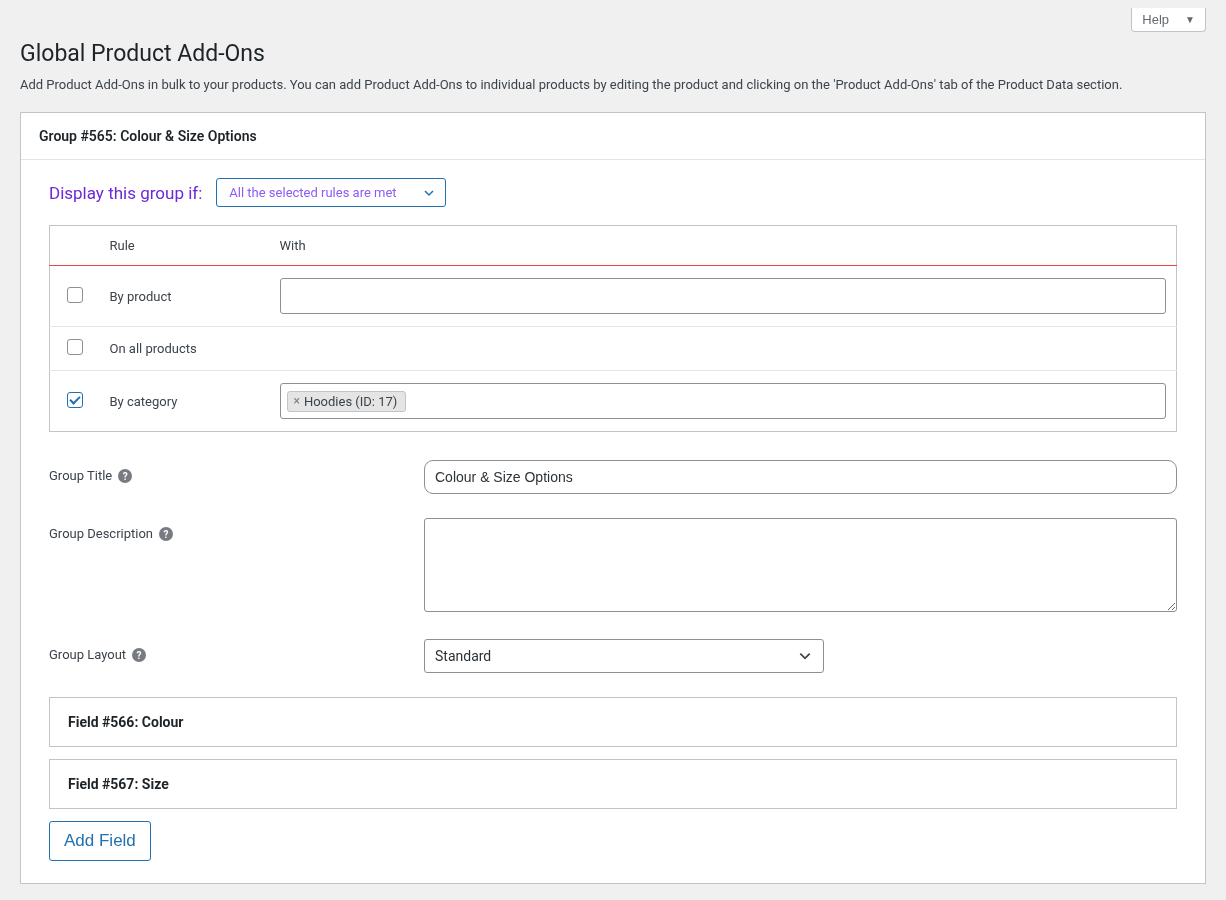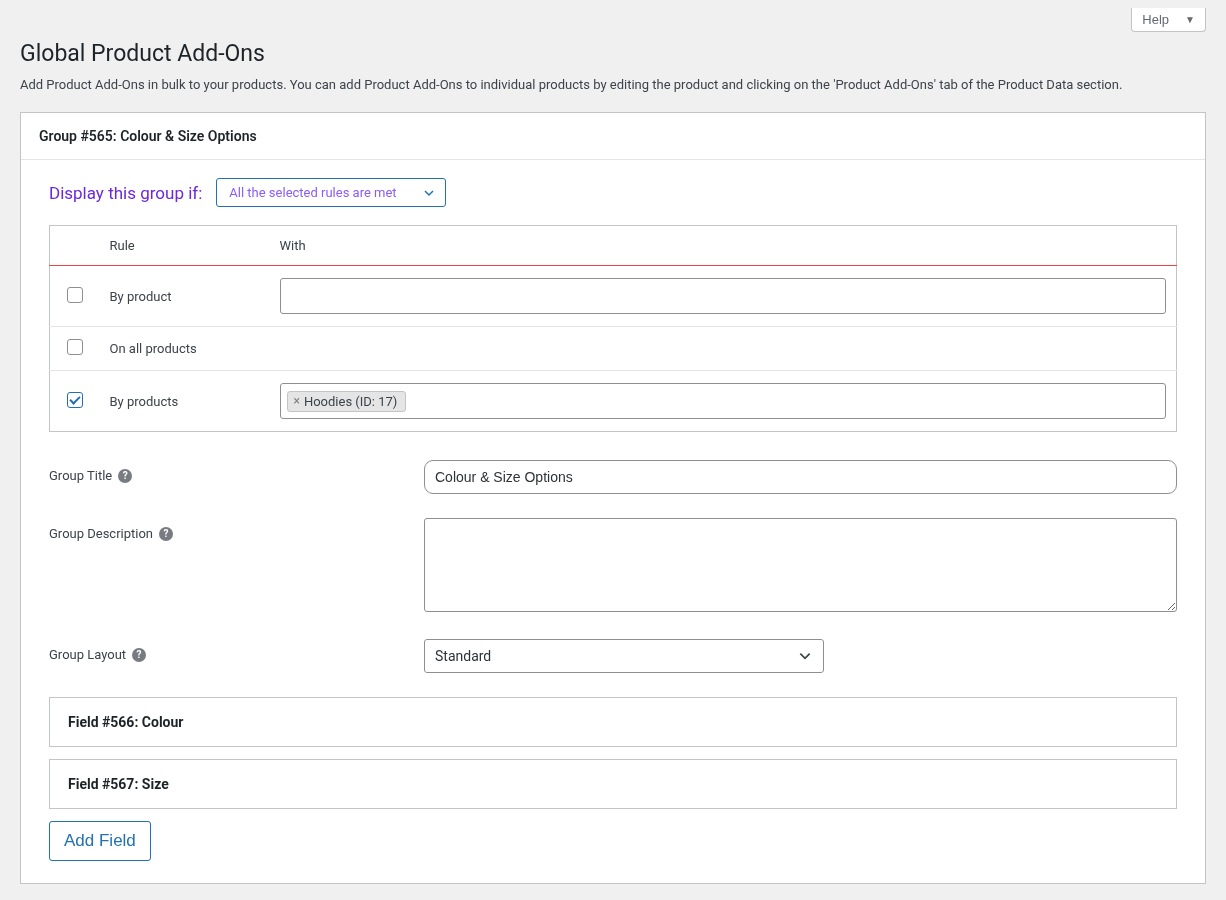--- a/index.html
+++ b/index.html
@@ -175,21 +175,21 @@
     }
     .form-row {
       display: flex;
       align-items: flex-start;
       margin-bottom: 24px;
     }
     .form-label-col {
       width: 375px;
       padding-top: 8px;
       display: flex;
-      align-items: center;
+      align-items: flex-end;
       gap: 6px;
       font-size: 13px;
       color: #3c434a;
     }
     .help-icon {
       display: inline-flex;
       width: 14px;
       height: 14px;
       border-radius: 50%;
       background: #787c82;
@@ -325,21 +325,21 @@
             <div class="tag-input"></div>
           </td>
         </tr>
         <tr>
           <td class="cb-cell"><input type="checkbox" style=""></td>
           <td class="rule-cell">On all products</td>
           <td></td>
         </tr>
         <tr>
           <td class="cb-cell"><input type="checkbox" checked="" style=""></td>
-          <td class="rule-cell">By products</td>
+          <td class="rule-cell">By category</td>
           <td>
             <div class="tag-input">
               <span class="tag">
                 <span class="x">×</span>
                 <span>Hoodies (ID: 17)</span>
               </span>
             </div>
           </td>
         </tr>
       </tbody>

